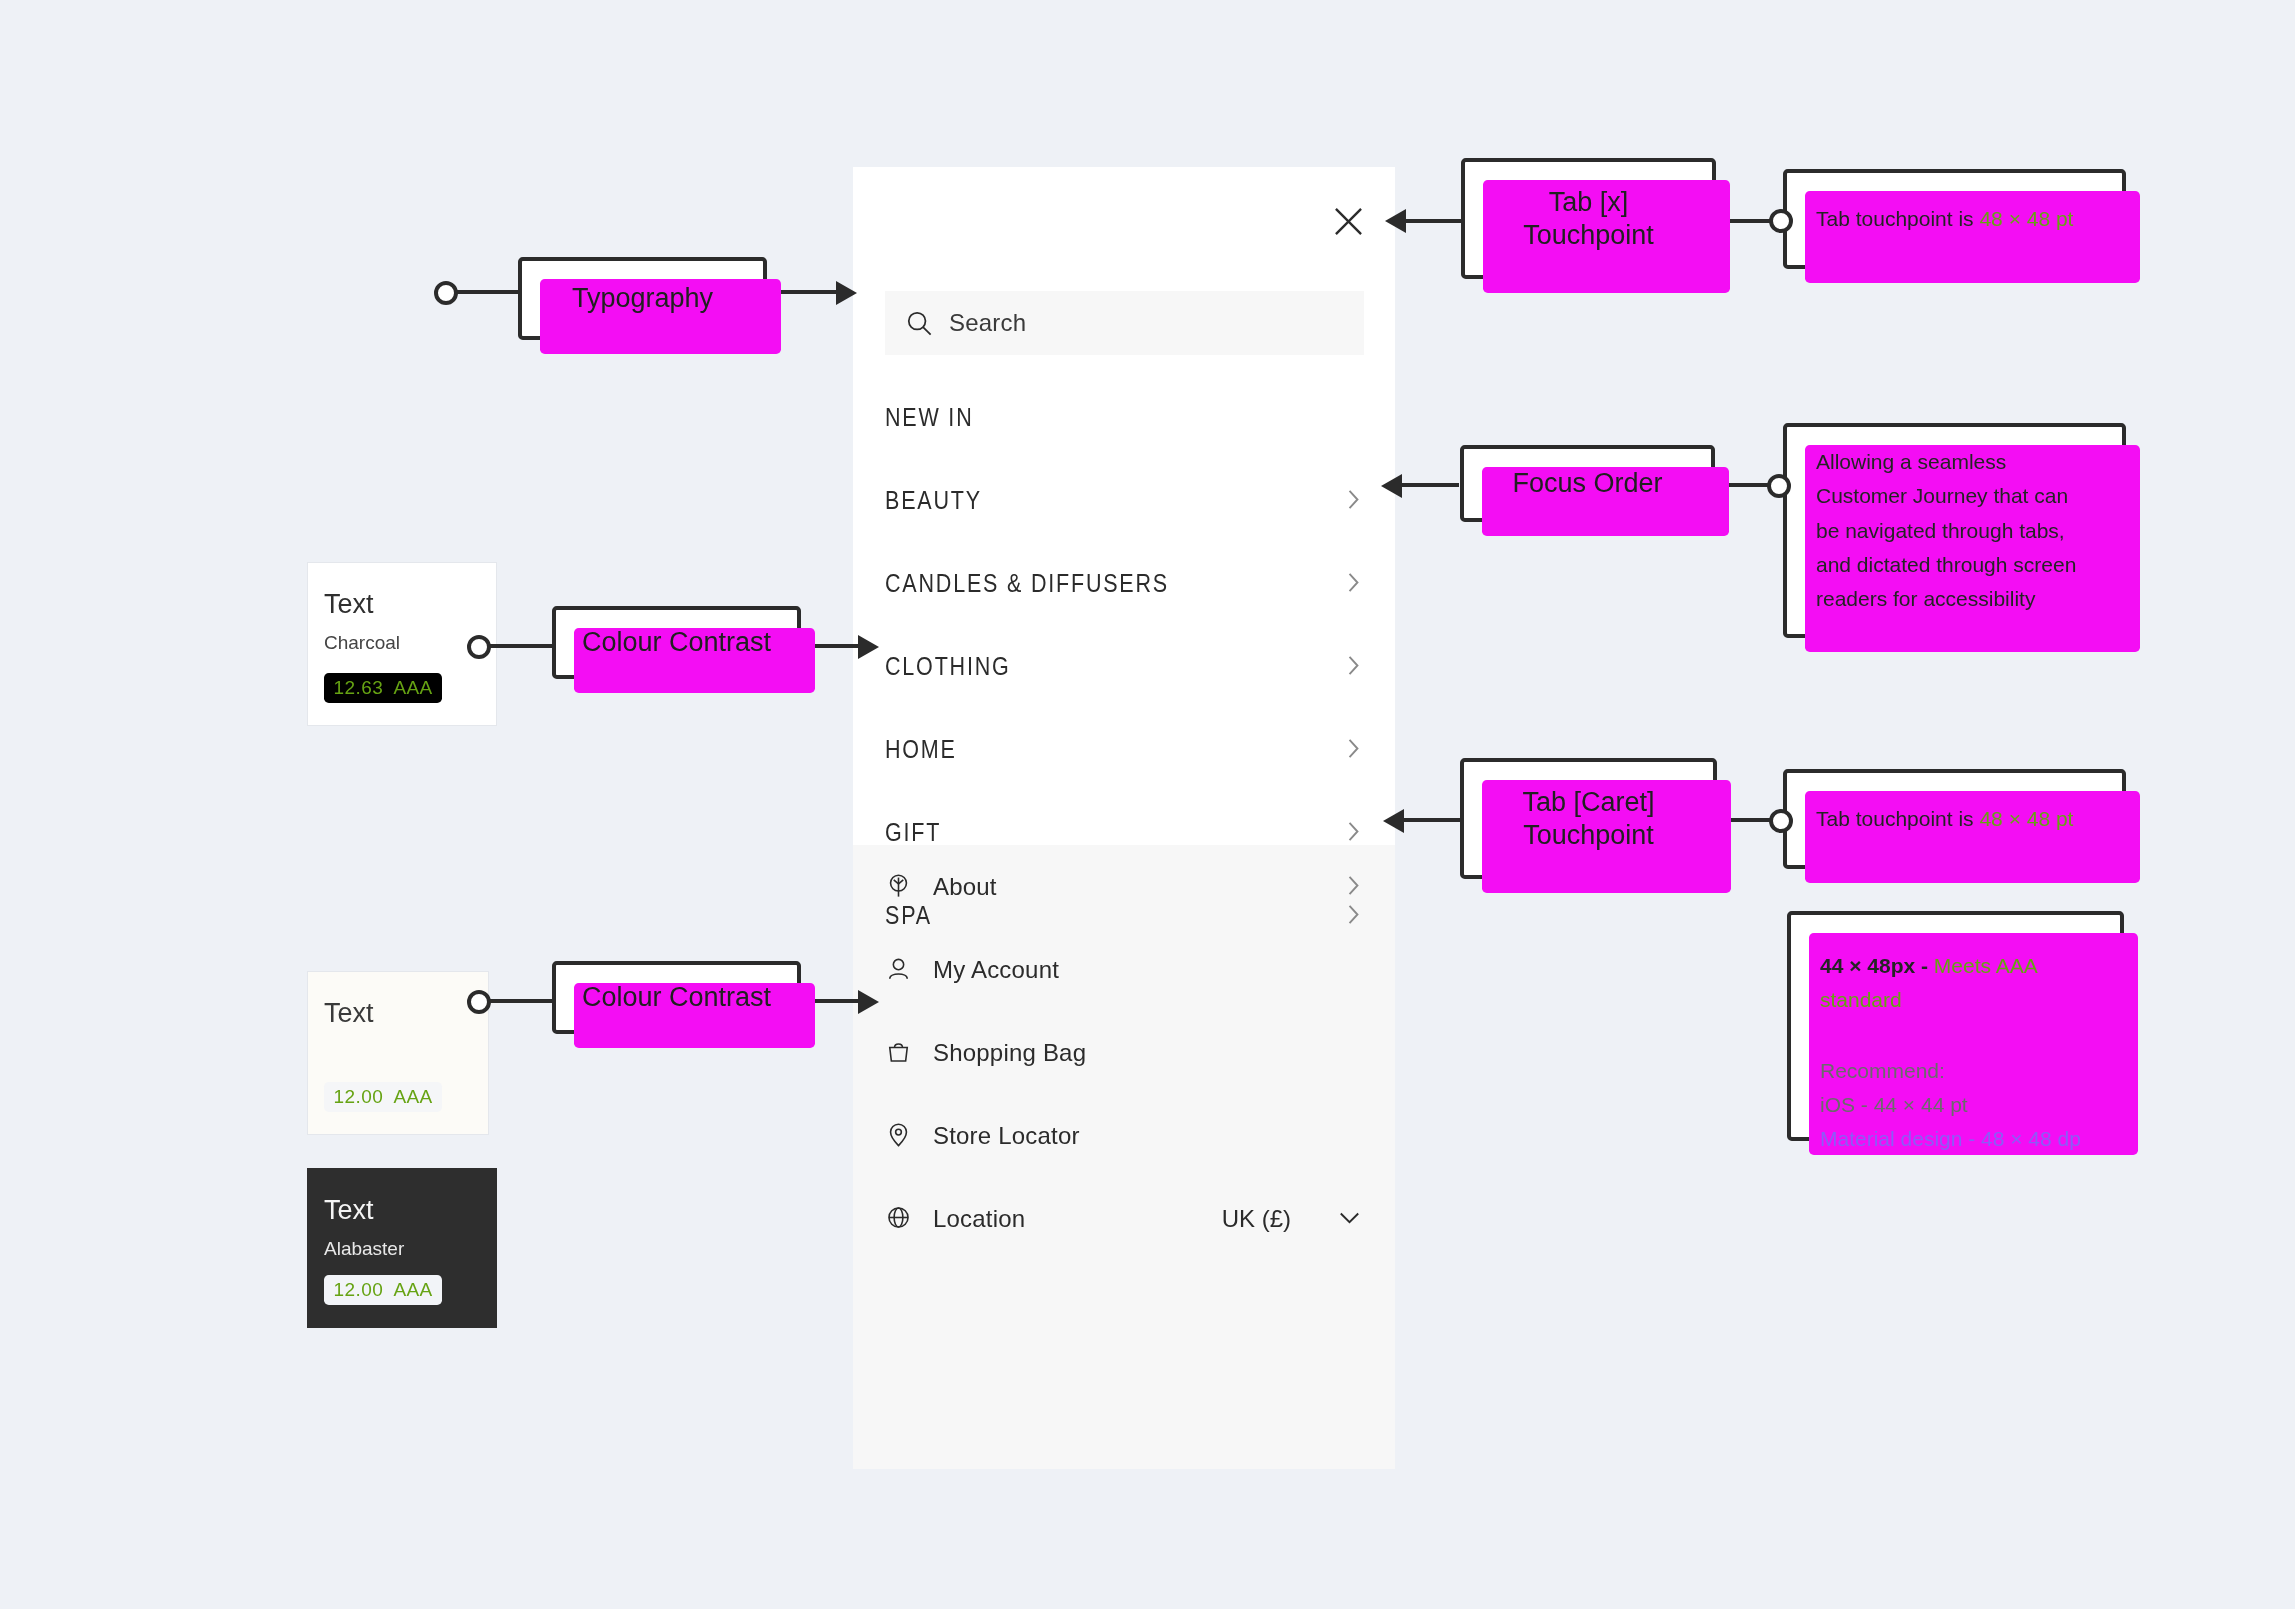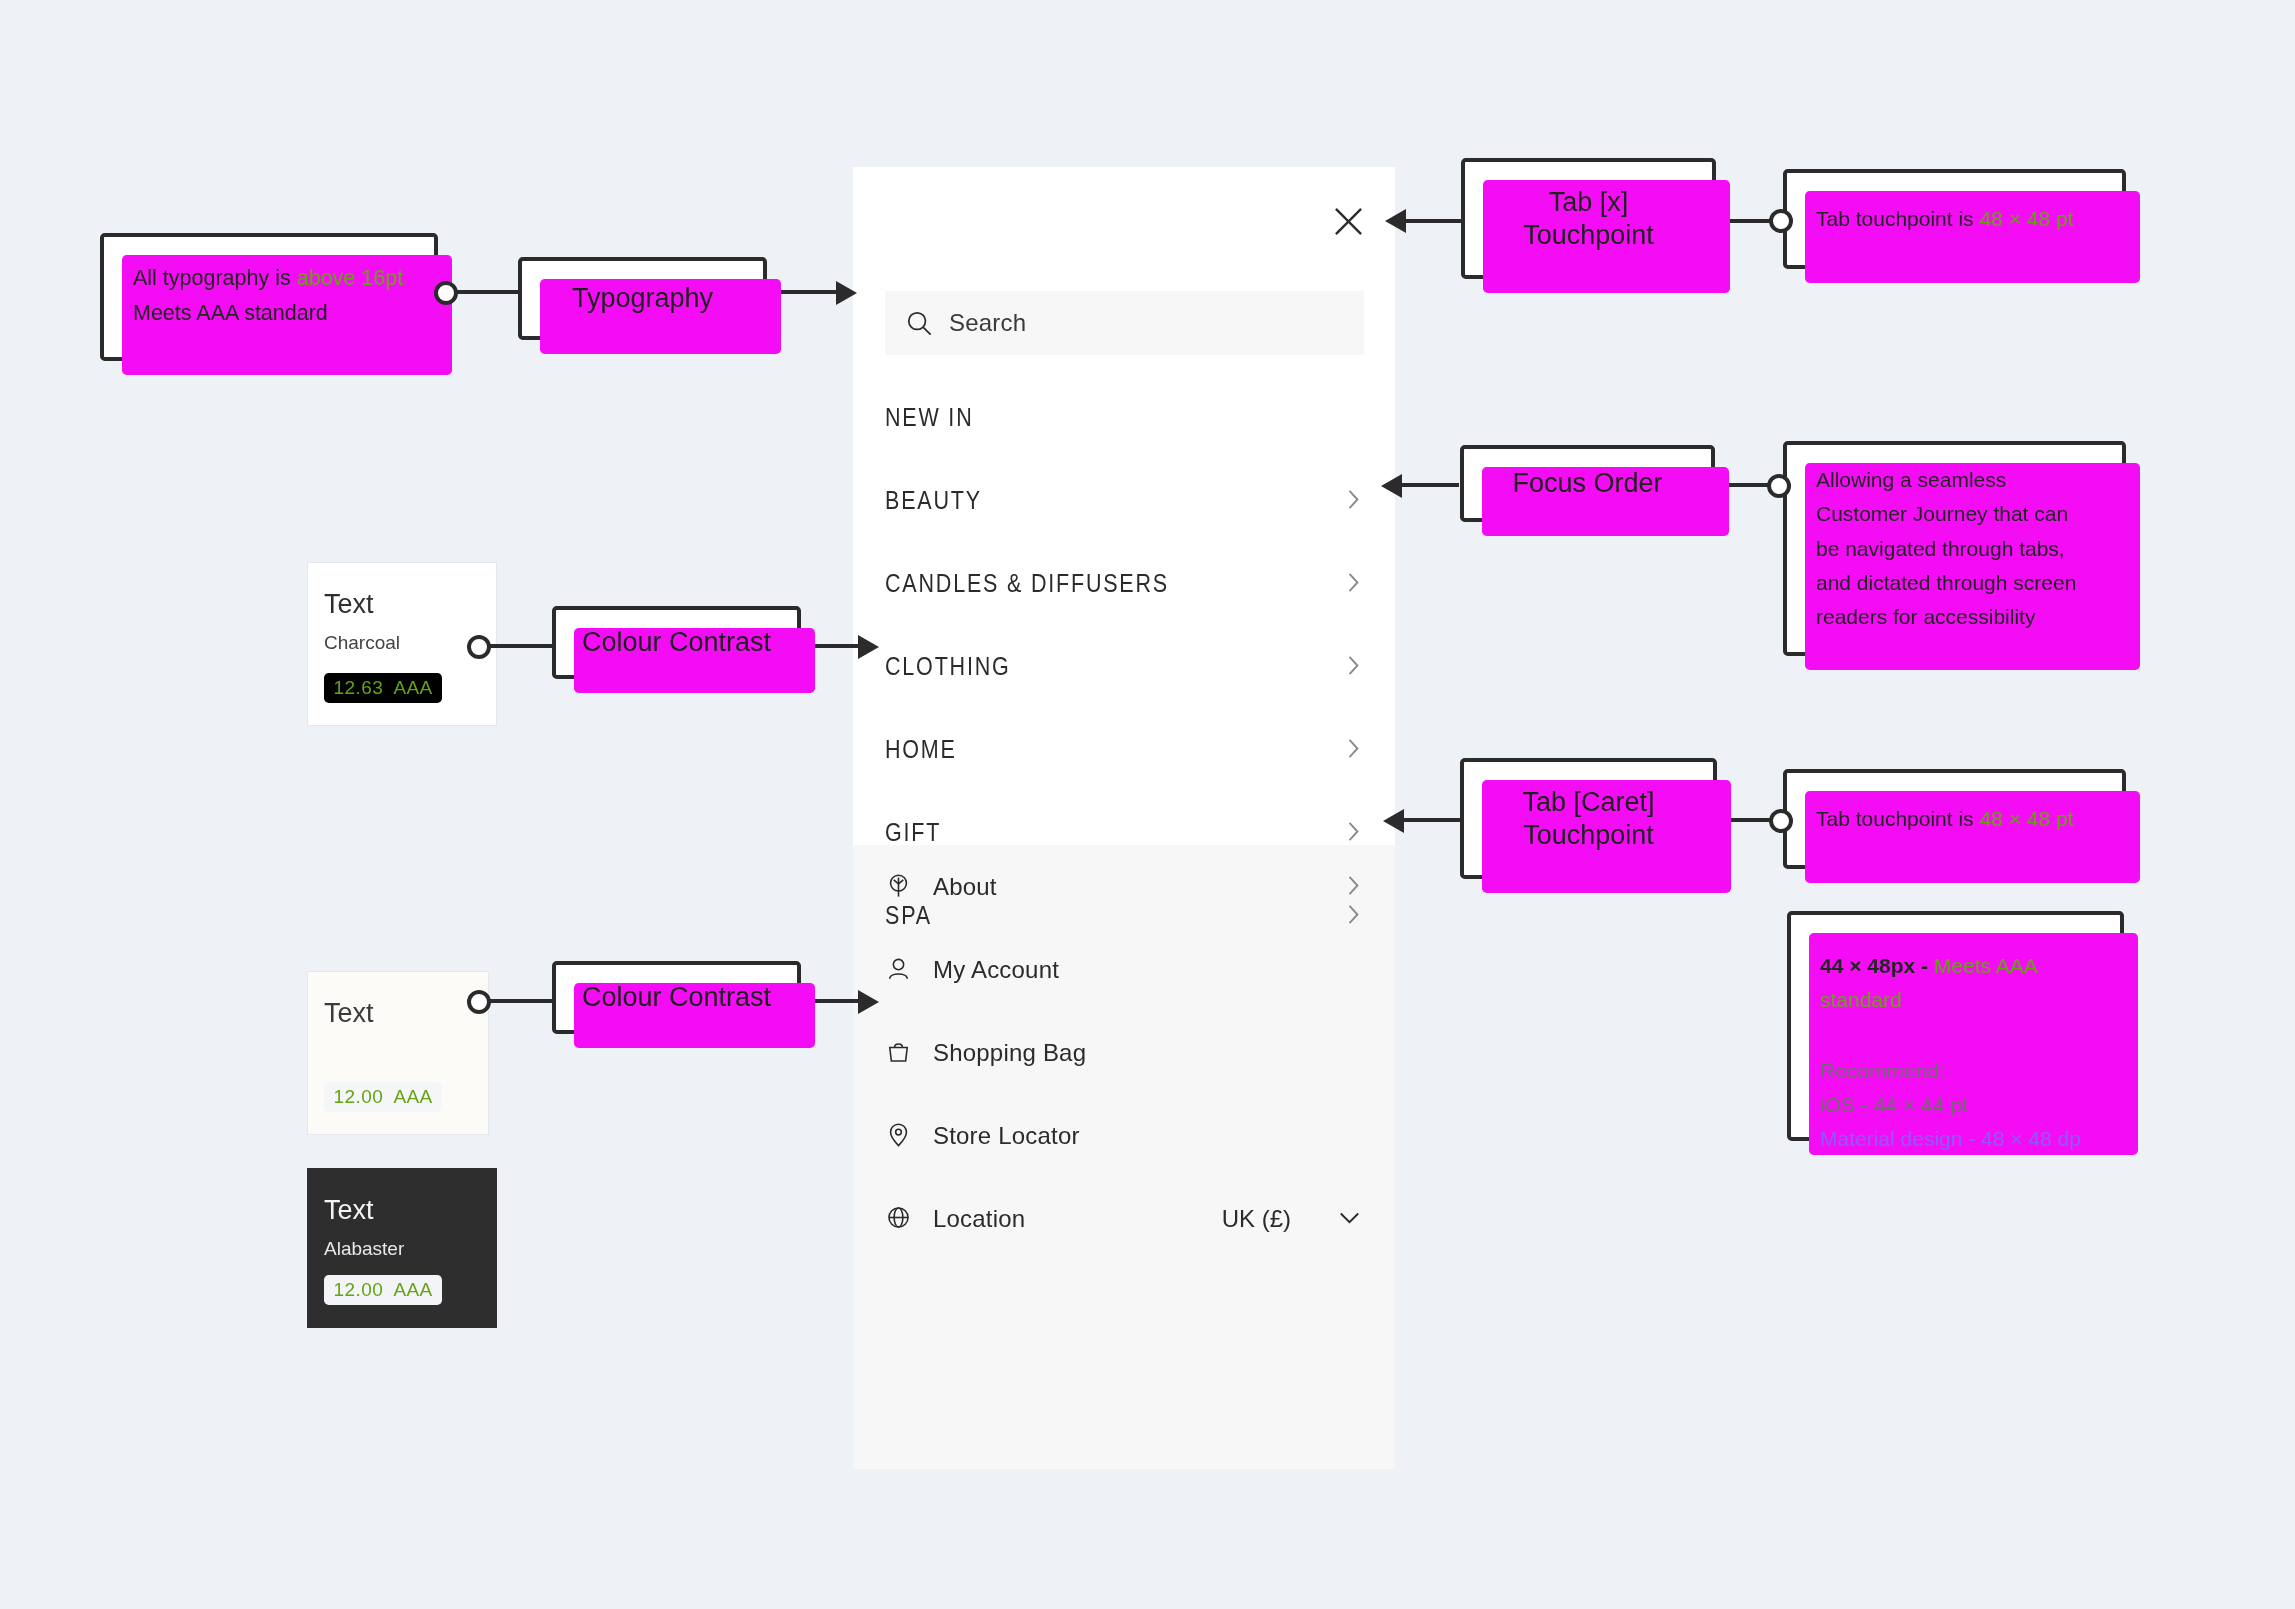--- a/index.html
+++ b/index.html
@@ -253,26 +253,20 @@
         <span class="loc-val">UK (£)</span>
         <span class="loc-chev">
           <svg viewBox="0 0 34 24" width="27" height="19" aria-hidden="true">
               <polyline points="6,7 17,18 28,7" fill="none" stroke="#2b2b2b" stroke-width="2.4"></polyline>
             </svg>
         </span>
       </div>
     </div>
   </div>
 
-  <div class="shadow-card note-box" style="left:100px; top:233px; width:338px; height:128px;">
-    <div class="note-text" style="font-size:21.5px;">
-      <span>All typography is </span><span class="green">above 16pt</span>
-    </div>
-    <div class="note-text" style="font-size:21.5px;">Meets AAA standard</div>
-  </div>
 
   <div class="dot" style="left:434px; top:281px;"></div>
   <div class="conn conn-h" style="left:456px; top:290px; width:62px;"></div>
 
   <div class="shadow-card label-box" style="left:518px; top:257px; width:249px; height:83px;">
     <span>Typography</span>
   </div>
 
   <div class="conn conn-h" style="left:775px; top:290px; width:64px;"></div>
   <div class="arrow-head arrow-right" style="left:836px; top:281px;"></div>
@@ -346,21 +340,21 @@
   <div class="arrow-head arrow-left" style="left:1381px; top:474px;"></div>
   <div class="conn conn-h" style="left:1402px; top:483px; width:57px;"></div>
 
   <div class="shadow-card label-box" style="left:1460px; top:445px; width:255px; height:77px;">
     <span>Focus Order</span>
   </div>
 
   <div class="conn conn-h" style="left:1715px; top:483px; width:61px;"></div>
   <div class="dot" style="left:1767px; top:474px;"></div>
 
-  <div class="shadow-card note-box" style="left:1783px; top:423px; width:343px; height:215px; display:flex; align-items:center;margin-top:18px;">
+  <div class="shadow-card note-box" style="left:1783px; top:423px; width:343px; height:215px; display:flex; align-items:center;">
     <div class="note-text">Allowing a seamless Customer Journey that can be navigated through tabs, and dictated through screen readers for accessibility</div>
   </div>
 
   <div class="arrow-head arrow-left" style="left:1383px; top:809px;"></div>
   <div class="conn conn-h" style="left:1404px; top:818px; width:56px;"></div>
 
   <div class="shadow-card label-box" style="left:1460px; top:758px; width:257px; height:121px;">
     <div>
       <div>Tab [Caret]</div>
       <div>Touchpoint</div>

